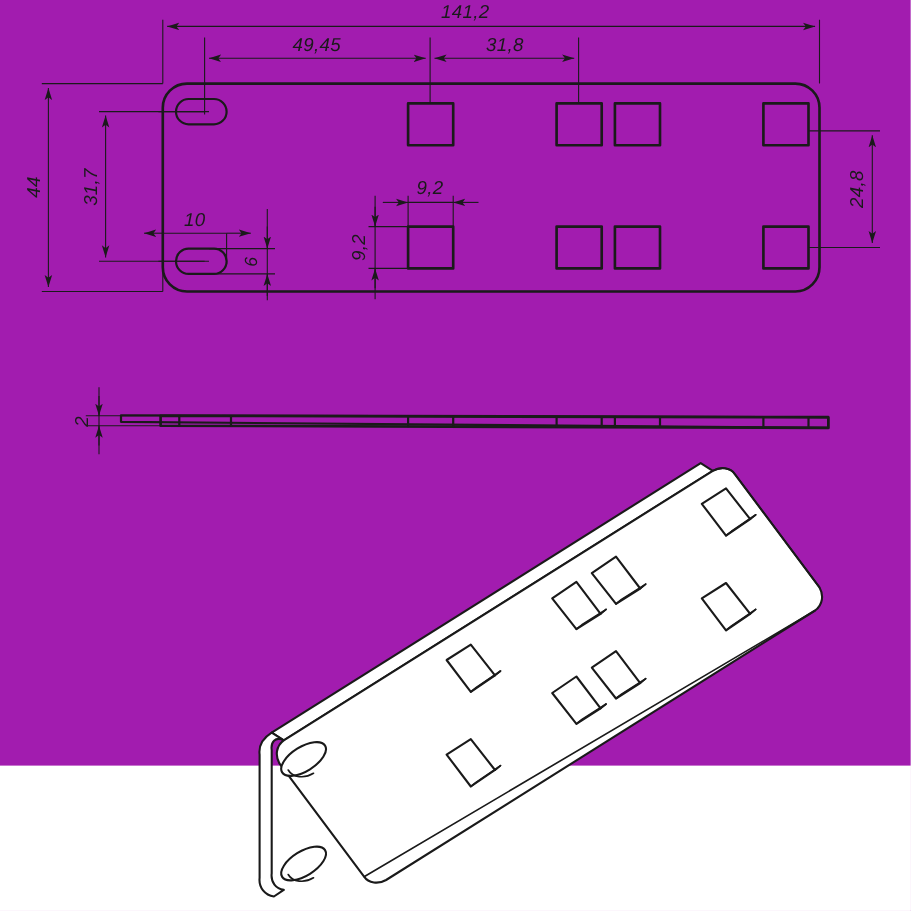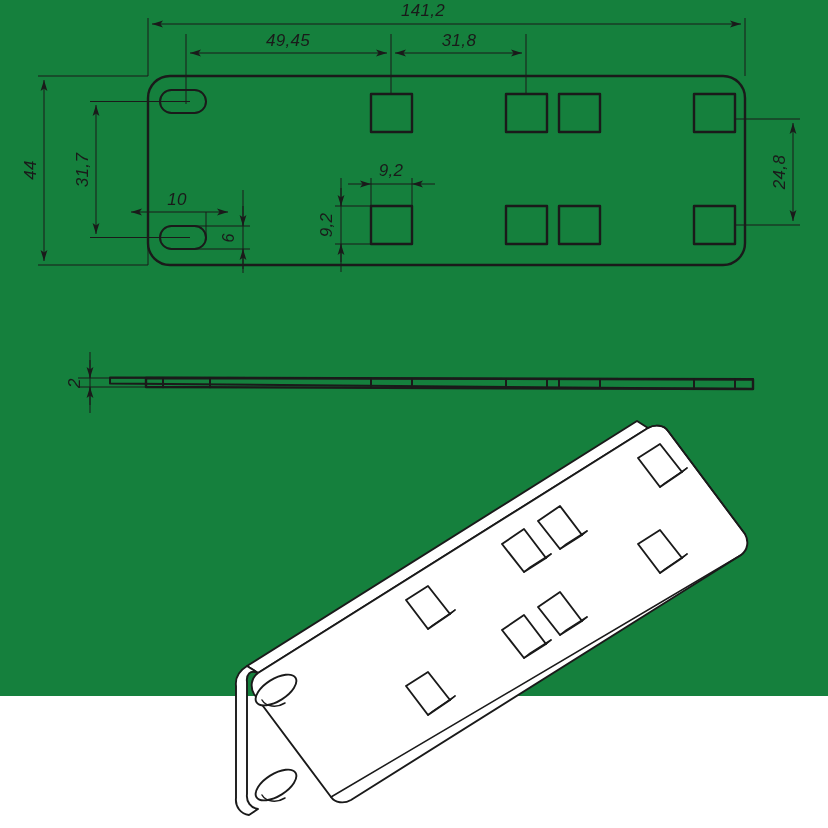--- a/index.html
+++ b/index.html
@@ -11,21 +11,21 @@
   body {
     width: 828px;
     height: 828px;
     overflow: hidden;
     font-family: "Liberation Sans", sans-serif;
   }
   #drawing-root {
     position: relative;
     width: 828px;
     height: 696px;
-    background: #15803d;
+    background: #a21caf;
   }
   svg#cad {
     display: block;
     width: 828px;
     height: 828px;
   }
   .obj  { fill: none; stroke: #1a1a1a; stroke-width: 2.4; stroke-linejoin: round; stroke-linecap: round; }
   .objm { fill: none; stroke: #1a1a1a; stroke-width: 2.0; stroke-linejoin: round; stroke-linecap: round; }
   .iso  { fill: #ffffff; stroke: #1a1a1a; stroke-width: 1.9; stroke-linejoin: round; stroke-linecap: round; }
   .isothin { fill: none; stroke: #1a1a1a; stroke-width: 1.5; stroke-linejoin: round; stroke-linecap: round; }

